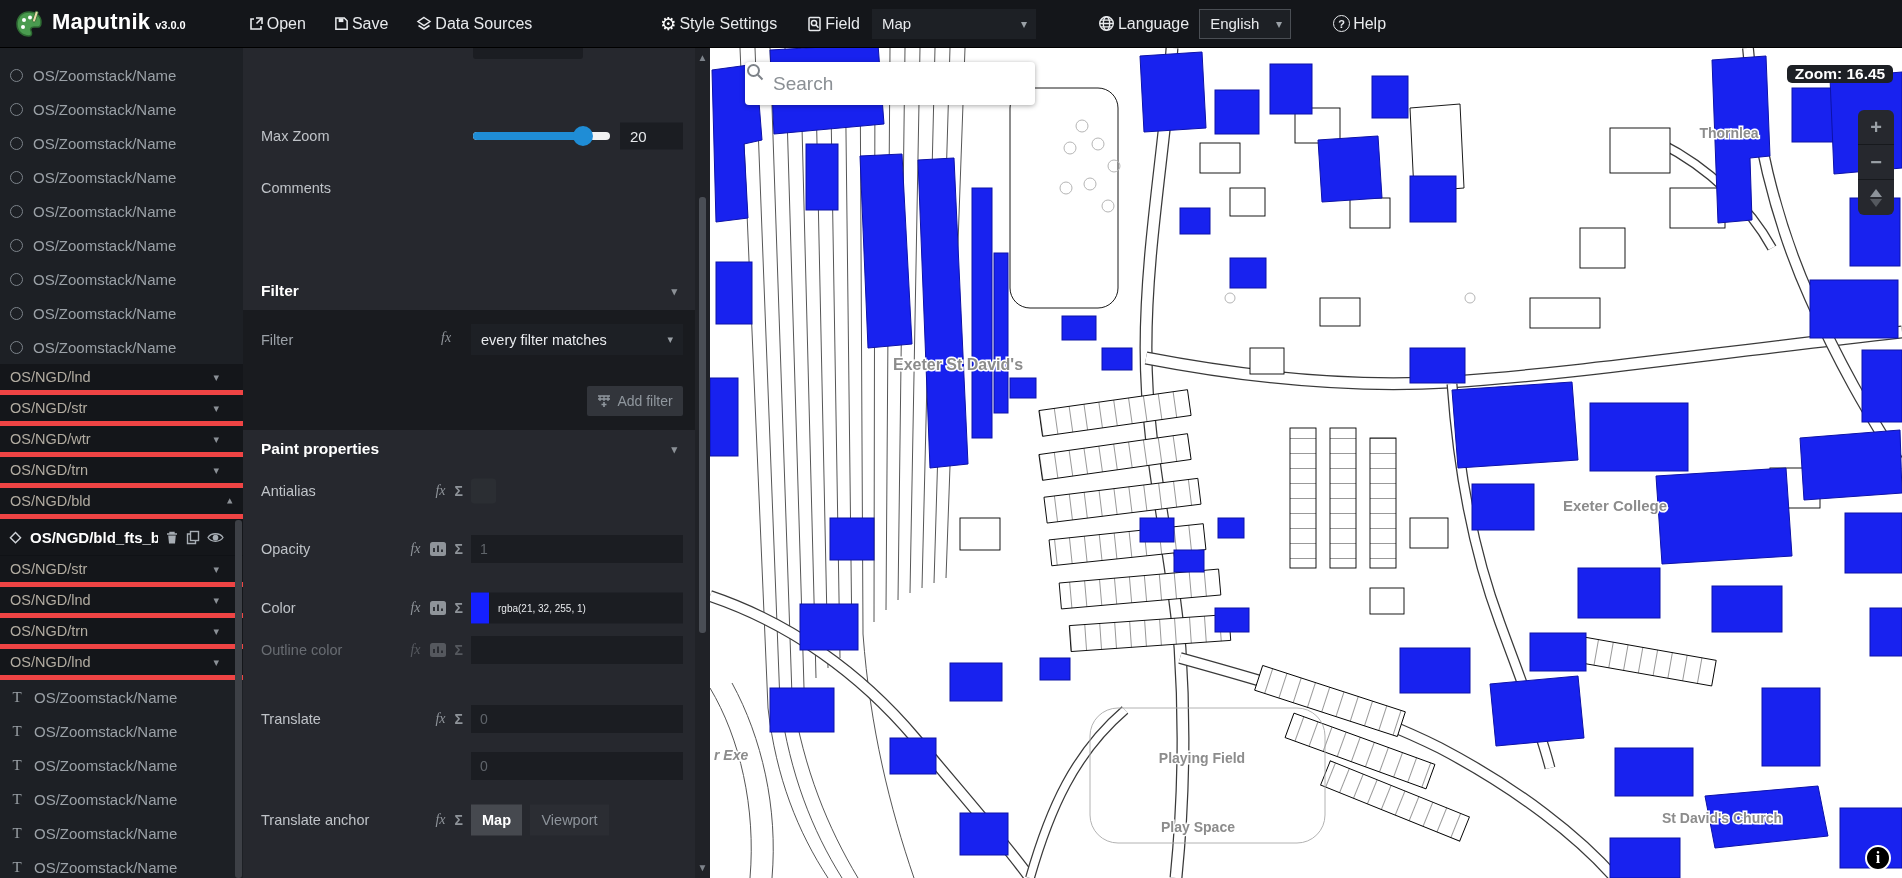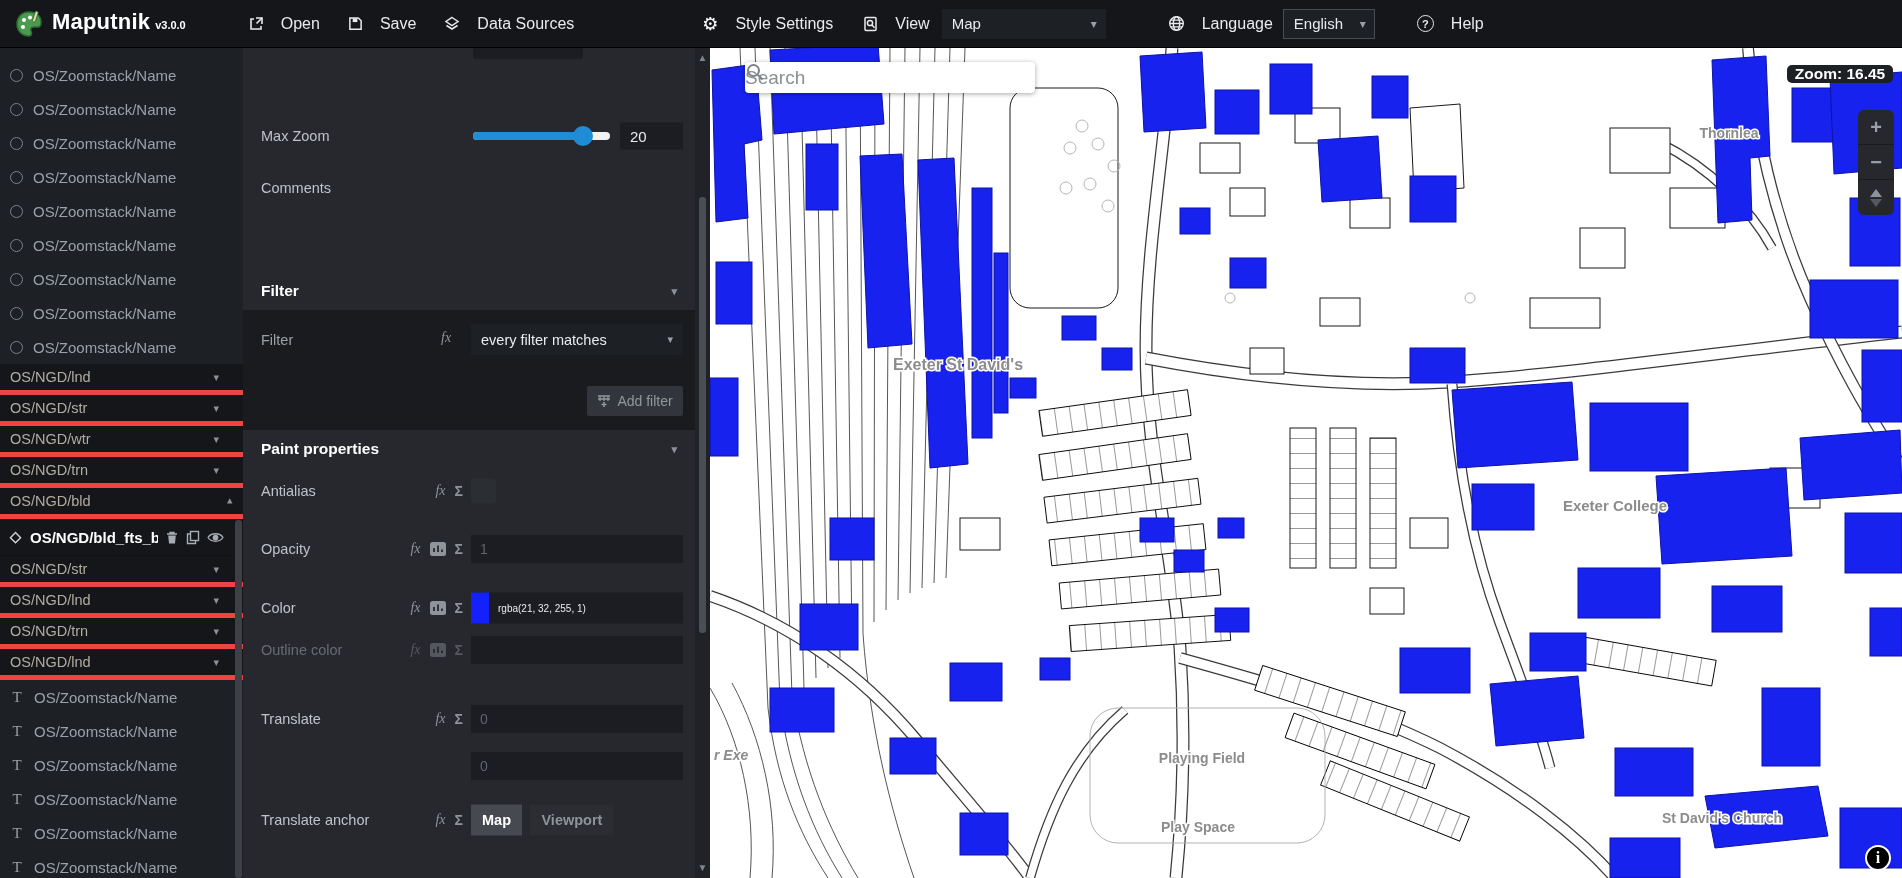--- a/index.html
+++ b/index.html
@@ -7,21 +7,21 @@
     font-family:"Liberation Sans", sans-serif; }
   .app { position:relative; width:1902px; height:878px; }
 
   
   .navbar { position:absolute; top:0; left:0; width:1902px; height:48px;
     background:#14161a; border-bottom:1px solid #000; display:flex; align-items:center; z-index:50; }
   .logo { display:flex; align-items:baseline; margin-left:14px; }
   .logo svg { align-self:center; margin-right:8px; }
   .logo-title { color:#fff; font-size:22px; font-weight:bold; letter-spacing:.2px; }
   .logo-version { color:#fff; font-size:11px; font-weight:bold; margin-left:5px; }
-  .nav-btn { display:flex; align-items:center; gap:17px; background:none; border:none;
+  .nav-btn { display:flex; align-items:center; gap:3px; background:none; border:none;
     color:#e8eaed; font-size:16px; font-family:inherit; cursor:pointer; white-space:nowrap; }
   .nav-ic { display:inline-flex; color:#e8eaed; }
   .sel-wrap { position:relative; display:inline-block; }
   .sel-wrap select { appearance:none; -webkit-appearance:none; background:#1d2025; color:#e9ebee;
     border:none; font-size:15px; font-family:inherit; height:30px; padding:0 26px 0 10px; }
   .sel-wrap.bordered select { border:1px solid #4a4e54; }
   .sel-caret { position:absolute; right:9px; top:8px; color:#9aa0a6; font-size:12px; pointer-events:none; }
   .gear-glyph { font-size:18px; color:#fff; }
 
   
@@ -85,35 +85,35 @@
   .fb-fx { position:absolute; left:198px; top:20px; }
   .addfilter-btn { position:absolute; left:344px; top:76px; width:96px; height:30px; background:#32353b;
     border:none; border-radius:2px; color:#90979e; font-size:14px; font-family:inherit;
     display:flex; align-items:center; justify-content:center; gap:6px; cursor:pointer; }
   .checkbox { position:absolute; left:228px; top:50%; transform:translateY(-50%);
     width:25px; height:25px; background:#2b2e33; border-radius:3px; cursor:pointer; }
   .swatch-input { display:flex; align-items:center; position:absolute; left:228px; width:212px; height:31px;
     top:50%; transform:translateY(-50%); background:#1b1d22; }
   .swatch { width:18px; height:31px; flex:none; cursor:pointer; }
   .swatch-text { color:#e8eaed; font-size:10px; padding-left:9px; white-space:nowrap; }
-  .anchor-btn { height:31px; border:none; font-family:inherit; font-size:14.5px; padding:0 11px; cursor:pointer;font-weight:bold; }
+  .anchor-btn { height:31px; border:none; font-family:inherit; font-size:14.5px; padding:0 11px; cursor:pointer; }
   .anchor-btn.on { background:#46494f; color:#fff; font-weight:bold; }
   .anchor-btn.off { background:#2b2d33; color:#8d939a; margin-left:4px; }
   .panel-scrollbar { position:absolute; top:0; right:0; width:15px; height:830px; background:#202227; }
   .ps-arrow { position:absolute; left:0; width:15px; height:16px; color:#7d838a; font-size:10px;
     text-align:center; line-height:16px; cursor:pointer; }
   .ps-thumb { position:absolute; left:4px; width:7px; top:149px; height:436px; background:#4a4e55; border-radius:3px; }
 
   
   .map { position:absolute; top:48px; left:710px; width:1192px; height:830px; background:#fff; overflow:hidden; }
   .map svg { position:absolute; top:0; left:0; }
   .map-label { font-family:"Liberation Sans", sans-serif; font-weight:bold; fill:#8c8c8c;
     stroke:#fff; stroke-width:3px; paint-order:stroke; }
-  .searchbox { position:absolute; top:14px; left:35px; width:290px; height:31px; background:#fff;
-    border-radius:4px; box-shadow:0 1px 5px rgba(0,0,0,.35); display:flex; align-items:center; padding:0 0; gap:10px; }
+  .searchbox { position:absolute; top:14px; left:35px; width:290px; height:43px; background:#fff;
+    border-radius:4px; box-shadow:0 1px 5px rgba(0,0,0,.35); display:flex; align-items:center; padding:0 28px; gap:10px; }
   .searchbox input { border:none; outline:none; flex:1; font-size:19px; font-family:inherit; color:#333; }
   .searchbox input::placeholder { color:#8a8f94; opacity:1; }
   .zoom-badge { position:absolute; top:17px; left:1077px; width:106px; height:18px; background:#1d2025;
     border-radius:5px; color:#fff; font-size:15.5px; font-weight:bold;
     display:flex; align-items:center; justify-content:center; }
   .map-controls { position:absolute; top:62px; left:1148px; width:36px; height:105px;
     background:#26282e; border-radius:6px; overflow:hidden; }
   .mc-btn { width:36px; height:35px; border:none; background:none; color:#9aa0a6; font-size:20px;
     font-weight:bold; border-bottom:1px solid #17191d; cursor:pointer;
     display:flex; align-items:center; justify-content:center; flex-direction:column; }
@@ -180,21 +180,21 @@
     </button>
 
     <button class="nav-btn" style="margin-left:30px">
       <span class="nav-ic">
         <svg width="15" height="16" viewBox="0 0 15 16" fill="none" stroke="currentColor" stroke-width="1.5">
           <rect x="2" y="1.5" width="11" height="13" rx="1"></rect>
           <circle cx="7" cy="7" r="2.6"></circle>
             <path d="M8.8 8.8 L11.5 11.8"></path>
         </svg>
         </span>
-      <span>View</span>
+      <span>Field</span>
     </button>
 
     <span class="sel-wrap" style="margin-left:12px">
       <select style="width:164px">
         <option>Map</option>
       </select>
       <span class="sel-caret">▾</span>
     </span>
 
     <button class="nav-btn" style="margin-left:62px">

